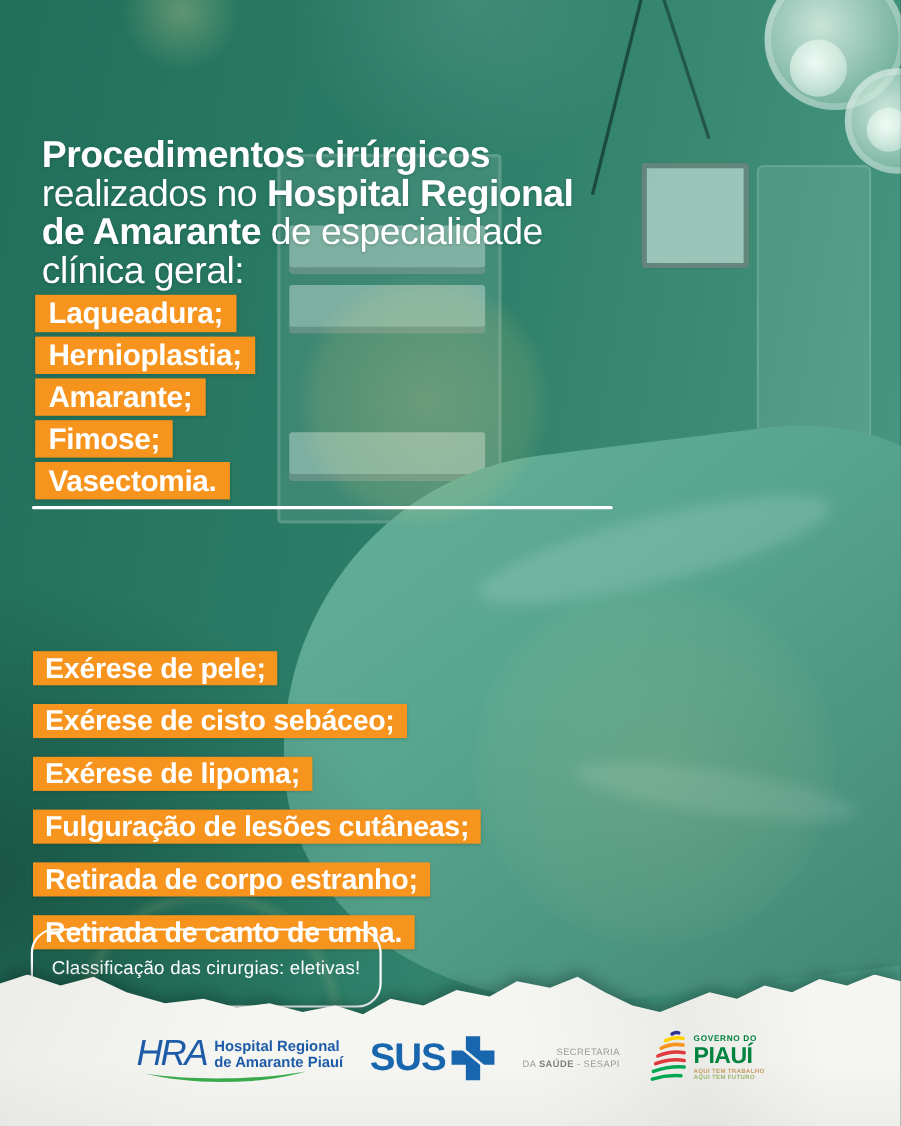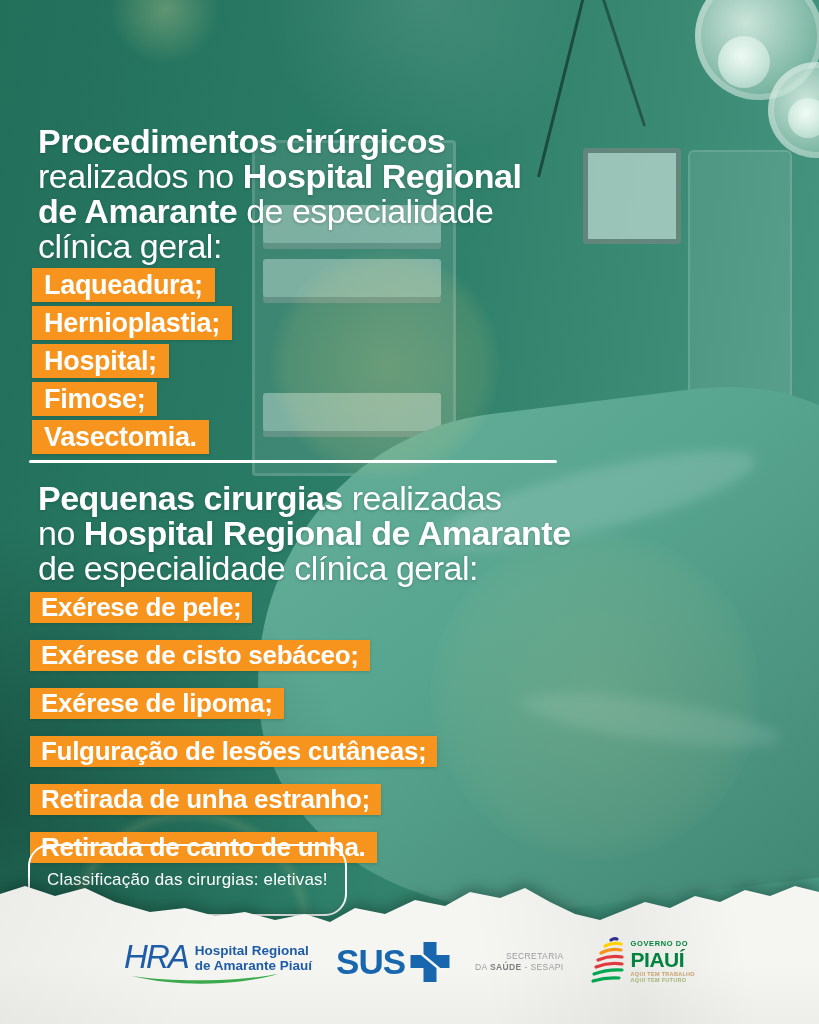--- a/index.html
+++ b/index.html
@@ -132,35 +132,34 @@
     <div class="flare flare4"></div>
   </div>
 
   <div class="content">
 
     <h1 class="title title1"><b>Procedimentos cirúrgicos</b><br><span>realizados no </span><b>Hospital Regional</b><br><b>de Amarante</b><span> de especialidade</span><br><span>clínica geral:</span></h1>
 
     <ul class="list list1">
       <li><span class="hl">Laqueadura;</span></li>
       <li><span class="hl">Hernioplastia;</span></li>
-      <li><span class="hl">Hospital;</span></li>
+      <li><span class="hl">Amarante;</span></li>
       <li><span class="hl">Fimose;</span></li>
       <li><span class="hl">Vasectomia.</span></li>
     </ul>
 
     <div class="divider"></div>
 
-    <h2 class="title title2"><b>Pequenas cirurgias</b><span> realizadas</span><br><span>no </span><b>Hospital Regional de Amarante</b><br><span>de especialidade clínica geral:</span></h2>
 
     <ul class="list list2">
       <li><span class="hl">Exérese de pele;</span></li>
       <li><span class="hl">Exérese de cisto sebáceo;</span></li>
       <li><span class="hl">Exérese de lipoma;</span></li>
       <li><span class="hl">Fulguração de lesões cutâneas;</span></li>
-      <li><span class="hl">Retirada de unha estranho;</span></li>
+      <li><span class="hl">Retirada de corpo estranho;</span></li>
       <li><span class="hl">Retirada de canto de unha.</span></li>
     </ul>
 
     <div class="pill"><span>Classificação das cirurgias: eletivas!</span></div>
   </div>
 
   <div class="footer-wrap">
     <div class="footer">
       <div class="logos">
 

